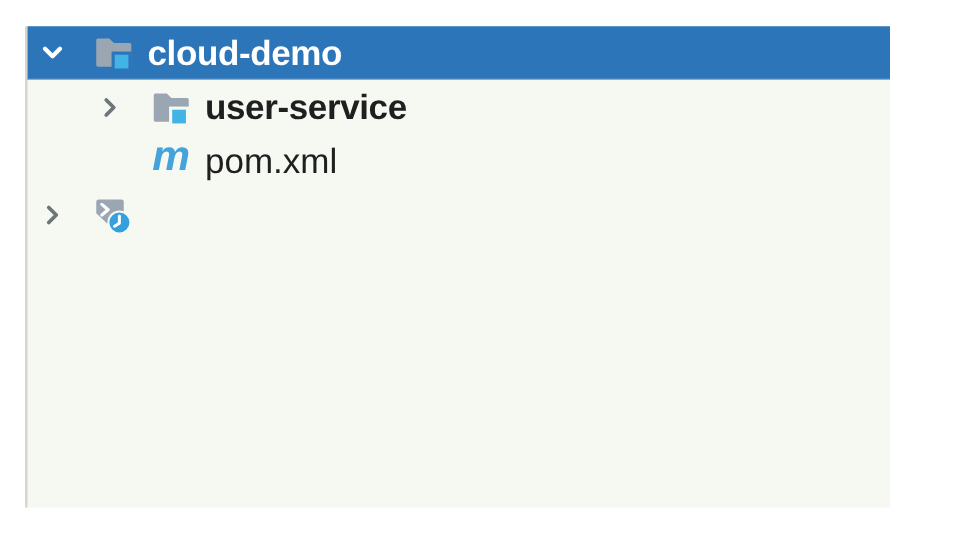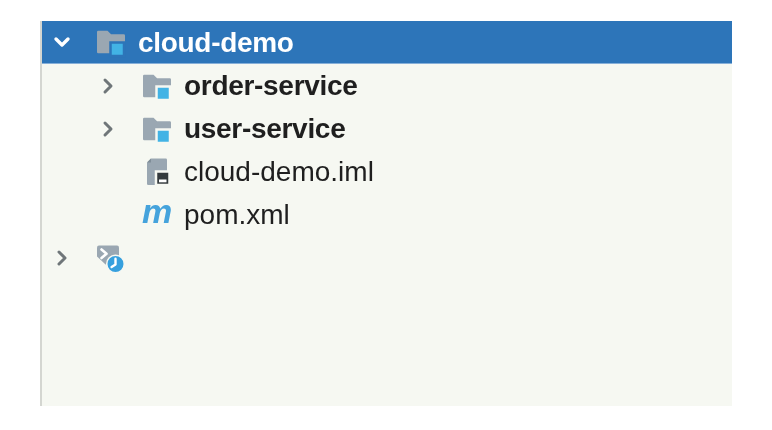--- a/index.html
+++ b/index.html
@@ -20,21 +20,21 @@
     --clock-blue:#36a0de;
   }
   html,body{margin:0;padding:0;}
   body{
     width:772px;height:430px;position:relative;overflow:hidden;
     background:#ffffff;
     font-family:"Liberation Sans","DejaVu Sans",sans-serif;
     color:var(--text);
   }
   .project-tree{
-    position:absolute;left:40px;top:21px;width:692px;height:385px;
+    position:absolute;left:20px;top:21px;width:692px;height:385px;
     background:var(--panel-bg);
     border-left:2px solid var(--panel-border);
     box-sizing:border-box;
   }
   .row{
     height:43px;display:flex;align-items:center;cursor:default;
     font-size:28px;line-height:43px;white-space:nowrap;
   }
   .row.selected{
     background:var(--selection-bg);
@@ -77,62 +77,36 @@
     <span class="icon">
       <svg width="34" height="34" viewBox="0 0 34 34">
         <path d="M3 27 V7 q0-1.3 1.3-1.3 h9.2 l3.6 3.6 h12.6 q1.3 0 1.3 1.3 V27 q0 1.3-1.3 1.3 H4.3 q-1.3 0-1.3-1.3 Z" style="fill:var(--folder-gray)"></path>
         <rect class="badge" x="16.5" y="17.5" width="13.5" height="13.5" style="fill:var(--module-badge-blue)"></rect>
       </svg>
     </span>
     <span class="label">cloud-demo</span>
   </div>
 
 
-  <div class="row lvl1 bold">
-    <span class="chev">
-      <svg width="20" height="20" viewBox="0 0 20 20">
-          <polyline points="7,4 13,10 7,16"></polyline>
-        </svg>
-    </span>
-    <span class="icon">
-      <svg width="34" height="34" viewBox="0 0 34 34">
-        <path d="M3 27 V7 q0-1.3 1.3-1.3 h9.2 l3.6 3.6 h12.6 q1.3 0 1.3 1.3 V27 q0 1.3-1.3 1.3 H4.3 q-1.3 0-1.3-1.3 Z" style="fill:var(--folder-gray)"></path>
-        <rect class="badge" x="16.5" y="17.5" width="13.5" height="13.5" style="fill:var(--module-badge-blue)"></rect>
-      </svg>
-    </span>
-    <span class="label">order-service</span>
-  </div>
 
   <div class="row lvl1 bold">
     <span class="chev">
       <svg width="20" height="20" viewBox="0 0 20 20">
           <polyline points="7,4 13,10 7,16"></polyline>
         </svg>
     </span>
     <span class="icon">
       <svg width="34" height="34" viewBox="0 0 34 34">
         <path d="M3 27 V7 q0-1.3 1.3-1.3 h9.2 l3.6 3.6 h12.6 q1.3 0 1.3 1.3 V27 q0 1.3-1.3 1.3 H4.3 q-1.3 0-1.3-1.3 Z" style="fill:var(--folder-gray)"></path>
         <rect class="badge" x="16.5" y="17.5" width="13.5" height="13.5" style="fill:var(--module-badge-blue)"></rect>
       </svg>
     </span>
     <span class="label">user-service</span>
   </div>
 
-  <div class="row lvl1">
-    <span class="chev"></span>
-    <span class="icon">
-      <svg width="34" height="34" viewBox="0 0 34 34">
-        <path d="M11 3.5 h14.7 q1.3 0 1.3 1.3 V28.7 q0 1.3-1.3 1.3 H8.3 q-1.3 0-1.3-1.3 V7.5 Z" style="fill:var(--folder-gray)"></path>
-        <path d="M11 3.5 V7.5 H7 Z" style="fill:var(--folder-dark)"></path>
-        <rect class="badge" x="16" y="16.5" width="13.5" height="13.5" style="fill:var(--iml-badge-dark)"></rect>
-        <rect x="19" y="24.5" width="7.5" height="2.8" fill="#ffffff"></rect>
-      </svg>
-    </span>
-    <span class="label">cloud-demo.iml</span>
-  </div>
 
   <div class="row lvl1">
     <span class="chev"></span>
     <span class="icon">
       <span class="maven-m">m</span>
     </span>
     <span class="label">pom.xml</span>
   </div>
 
 

